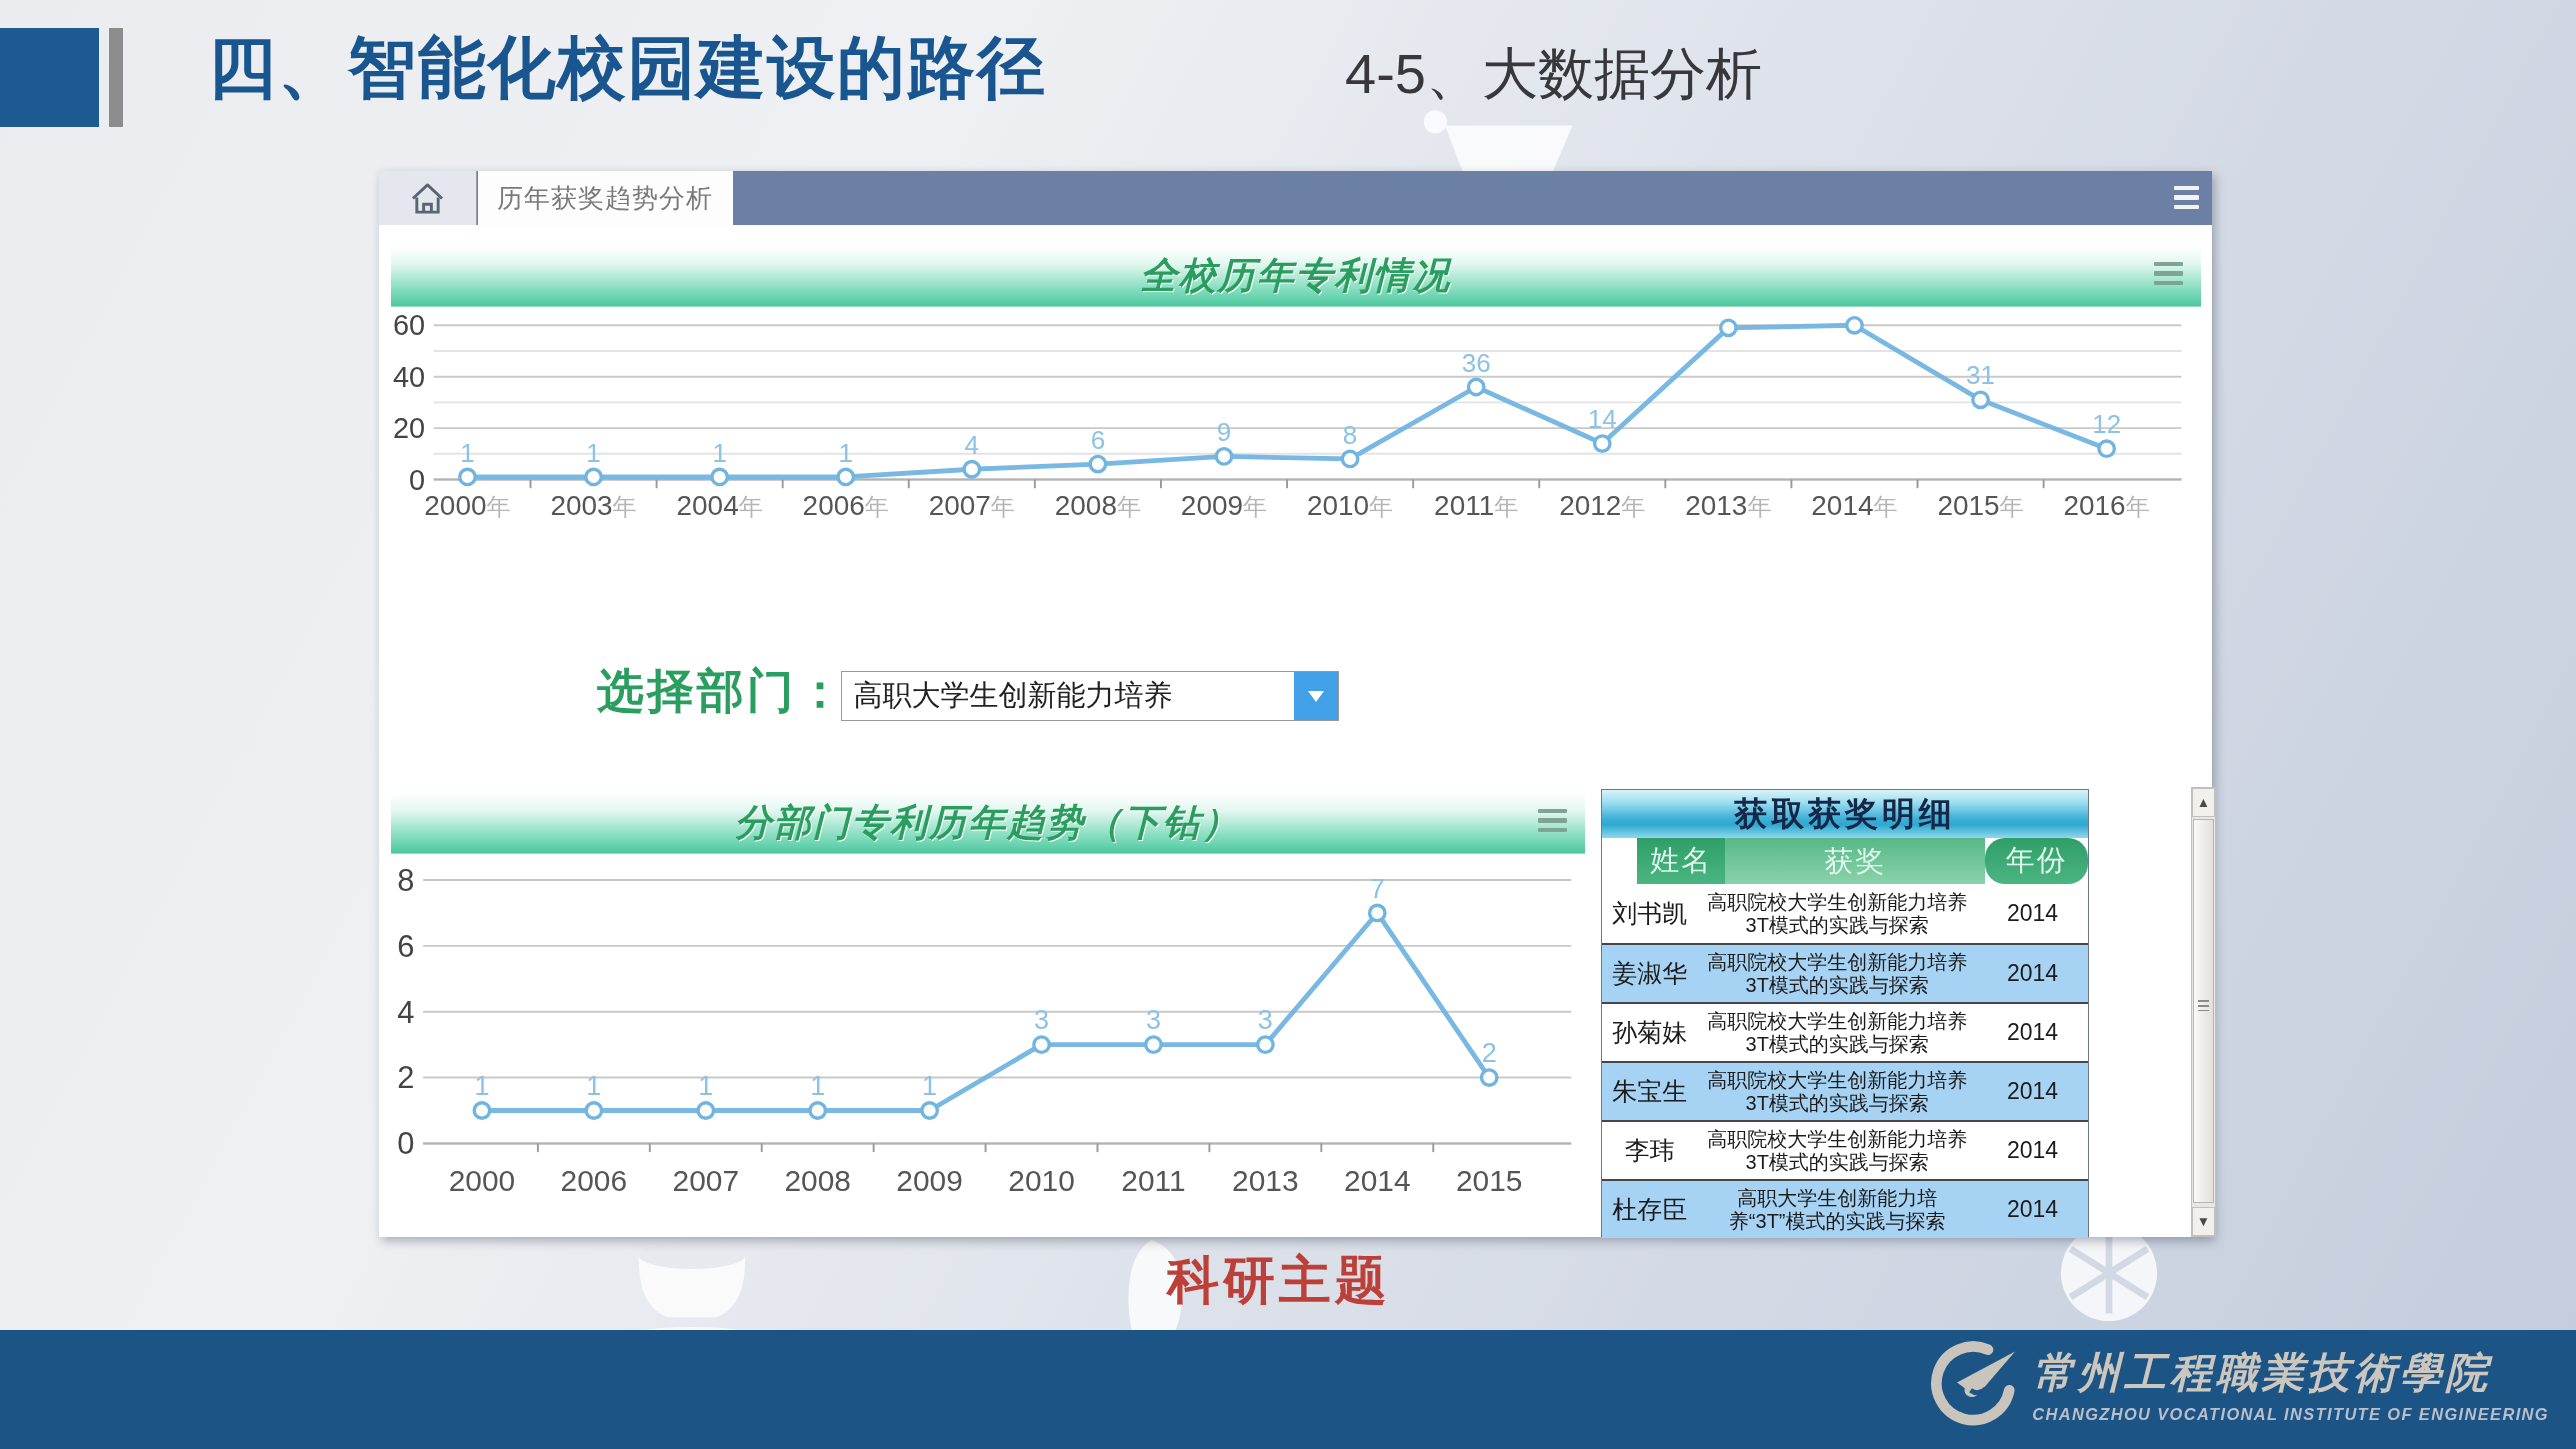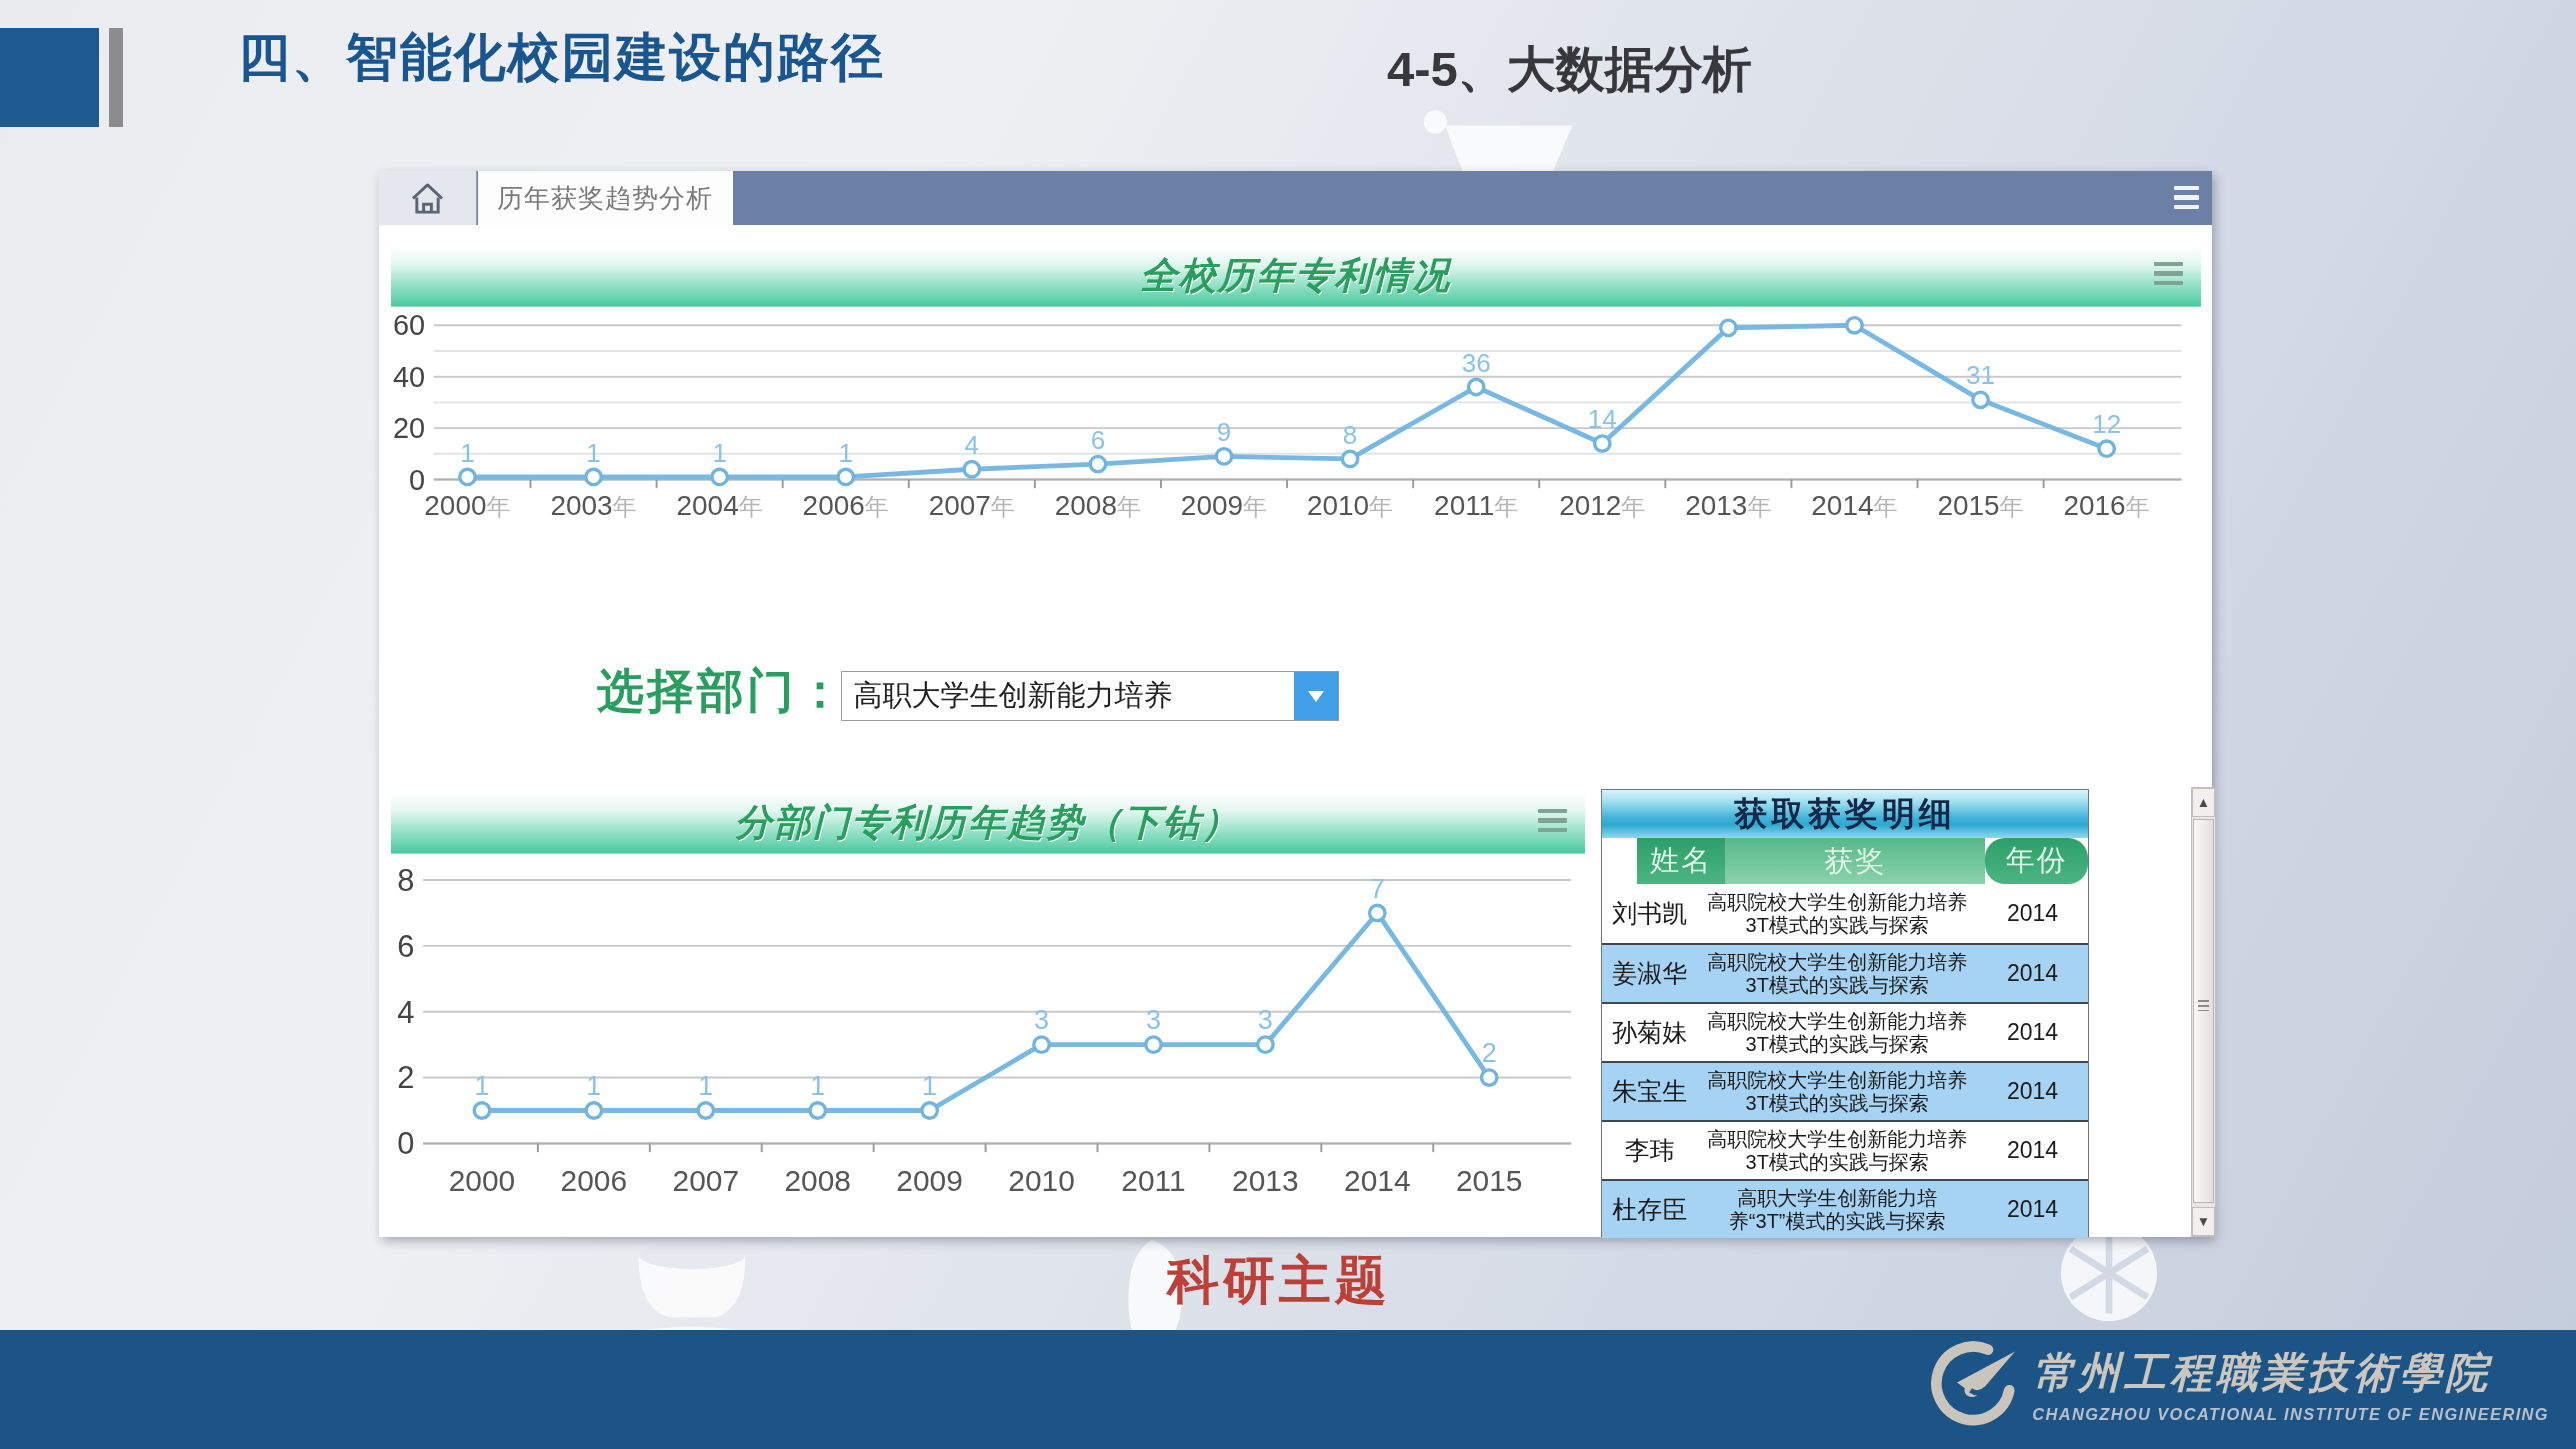--- a/index.html
+++ b/index.html
@@ -2,22 +2,22 @@
 <html><head>
 <meta charset="utf-8">
 <style>
   html,body{margin:0;padding:0;}
   body{font-family:"Liberation Sans","DejaVu Sans",sans-serif;}
   .slide{position:relative;width:2576px;height:1450px;overflow:hidden;
     background:linear-gradient(118deg,#eaecef 0%,#eef0f3 30%,#d9dee8 62%,#c3ccdc 100%);}
   
   .corner-square{position:absolute;left:0;top:28px;width:99px;height:99px;background:#1d5a91;}
   .corner-bar{position:absolute;left:109px;top:28px;width:13.5px;height:99px;background:#8c8c8c;}
-  .page-title{position:absolute;left:208px;top:23px;font-size:52px;font-weight:900;color:#19568f;letter-spacing:1.9px;white-space:nowrap;margin-left:30px;}
-  .page-subtitle{position:absolute;left:1345px;top:37px;font-size:49px;font-weight:700;color:#37373c;white-space:nowrap;margin-left:42px;}
+  .page-title{position:absolute;left:208px;top:23px;font-size:68px;font-weight:900;color:#19568f;letter-spacing:1.9px;white-space:nowrap;}
+  .page-subtitle{position:absolute;left:1345px;top:37px;font-size:56px;font-weight:400;color:#37373c;white-space:nowrap;}
   
   .wm{position:absolute;opacity:.8;z-index:0;}
   
   .dashboard{position:absolute;left:379px;top:171px;width:1833px;height:1066px;background:#ffffff;z-index:1;
     box-shadow:2.9px 3.9px 9.7px rgba(40,50,70,.35);}
   .tabbar{position:absolute;left:0;top:0;width:100%;height:54px;background:#6b80a4;}
   .home-btn{position:absolute;left:0;top:0;width:97px;height:54px;background:#e4e8ee;border-right:1.9px solid #98a0ac;display:flex;align-items:center;justify-content:center;}
   .active-tab{position:absolute;left:99px;top:0;width:255px;height:54px;background:#fdfdfd;display:flex;align-items:center;padding-left:19px;box-sizing:border-box;}
   .active-tab span{font-size:26px;color:#7a7a7a;letter-spacing:1px;}
   .menu-icon{display:inline-block;}

